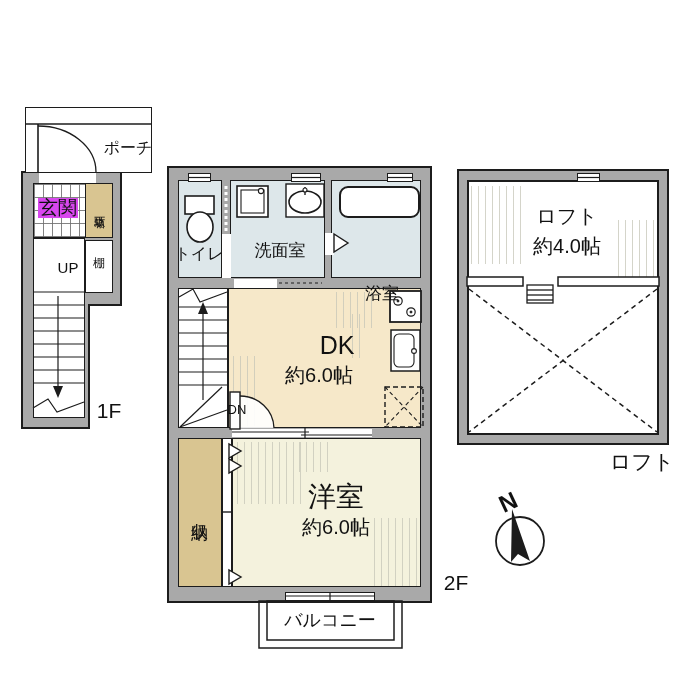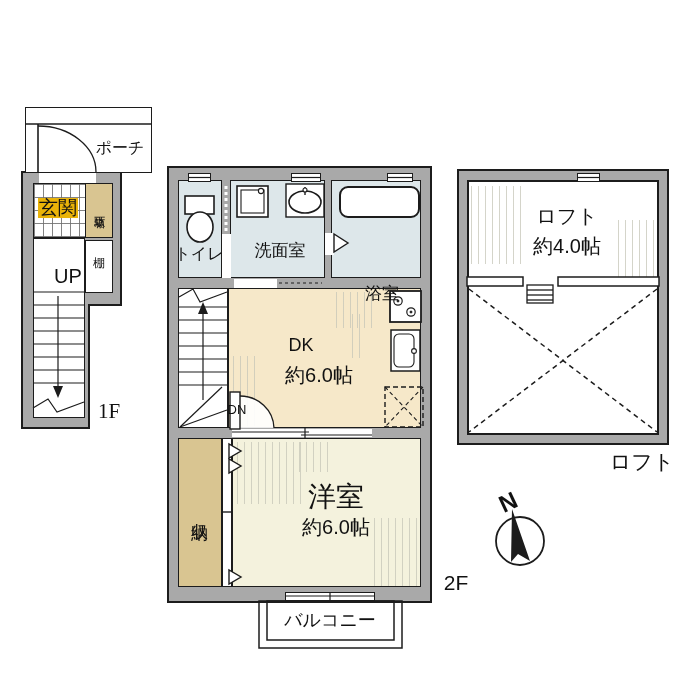--- a/index.html
+++ b/index.html
@@ -203,31 +203,31 @@
       <line x1="469" y1="289" x2="657" y2="432"></line>
       <line x1="657" y1="289" x2="469" y2="432"></line>
     </g>
 
     <g>
       <circle cx="520" cy="541" r="24" fill="none" stroke="#1c1c1c" stroke-width="1.8"></circle>
       <polygon points="512,509 530,561 518,554 511,562" fill="#1c1c1c"></polygon>
     </g>
   </svg>
 
-  <div class="lbl" style="left:120px;top:148px;font-size:16px;">ポーチ</div>
-  <div class="lbl" style="left:58px;top:208px;font-size:19px;background:#eab308;padding:0 1px;">玄関</div>
+  <div class="lbl" style="left:128px;top:148px;font-size:16px;">ポーチ</div>
+  <div class="lbl" style="left:58px;top:208px;font-size:19px;background:#d946ef;padding:0 1px;">玄関</div>
   <div class="lbl vtext" style="left:99px;top:209px;font-size:11px;">下駄箱</div>
   <div class="lbl" style="left:99px;top:263px;font-size:12px;">棚</div>
-  <div class="lbl" style="left:68px;top:276px;font-size:20px;text-align:right;">UP</div>
-  <div class="lbl" style="left:109px;top:411px;font-size:21px;font-family:Liberation Serif, serif;">1F</div>
+  <div class="lbl" style="left:68px;top:268px;font-size:15px;text-align:right;">UP</div>
+  <div class="lbl" style="left:109px;top:411px;font-size:21px;">1F</div>
 
   <div class="lbl" style="left:199px;top:254px;font-size:16px;font-family:Liberation Serif, serif;">トイレ</div>
   <div class="lbl" style="left:280px;top:251px;font-size:17px;">洗面室</div>
   <div class="lbl" style="left:382px;top:251px;font-size:17px;margin-top:43px;">浴室</div>
-  <div class="lbl" style="left:301px;top:345px;font-size:18px;">DK</div>
+  <div class="lbl" style="left:337px;top:345px;font-size:25px;">DK</div>
   <div class="lbl" style="left:319px;top:375px;font-size:20px;">約6.0帖</div>
   <div class="lbl" style="left:237px;top:410px;font-size:13px;">DN</div>
   <div class="lbl vtext" style="left:199px;top:511px;font-size:17px;">収納</div>
   <div class="lbl" style="left:336px;top:497px;font-size:28px;">洋室</div>
   <div class="lbl" style="left:336px;top:527px;font-size:20px;">約6.0帖</div>
   <div class="lbl" style="left:330px;top:620px;font-size:18px;text-align:right;">バルコニー</div>
   <div class="lbl" style="left:456px;top:583px;font-size:21px;">2F</div>
 
   <div class="lbl" style="left:567px;top:216px;font-size:20px;">ロフト</div>
   <div class="lbl" style="left:567px;top:246px;font-size:20px;">約4.0帖</div>

